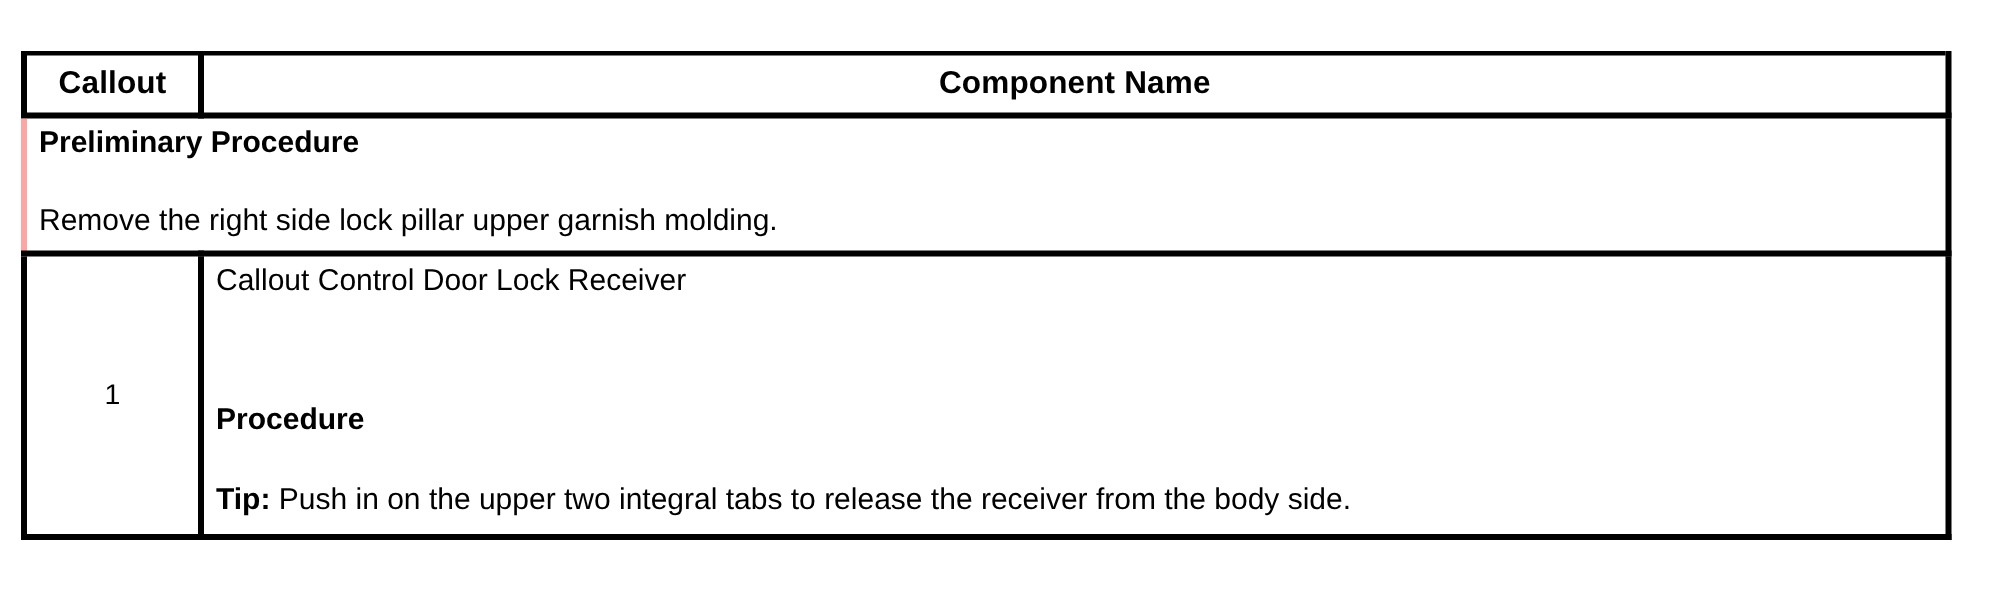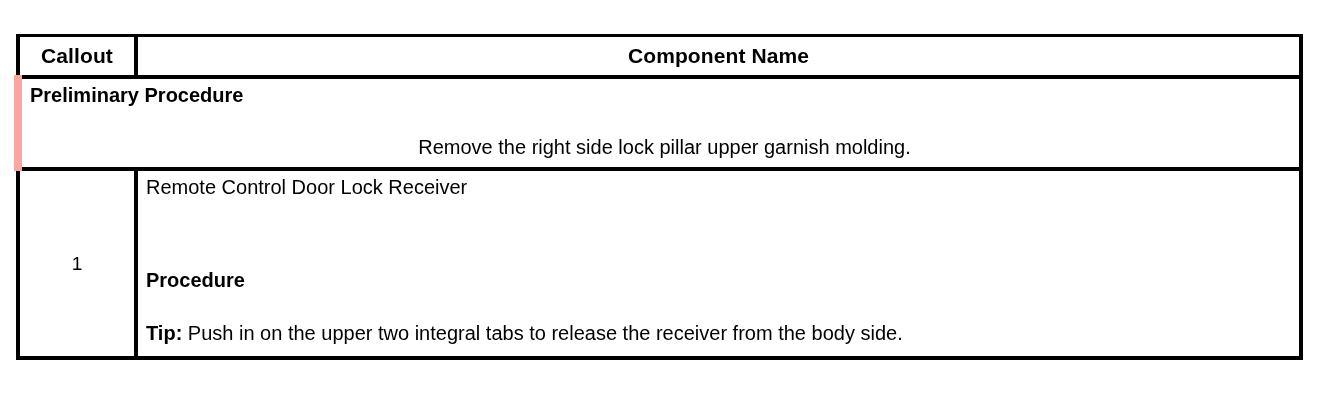--- a/index.html
+++ b/index.html
@@ -61,21 +61,21 @@
     border-left: 4px solid #000;
     border-right: 4px solid #000;
     text-align: center;
   }
   .header-row .th-name {
     border-right: 4px solid #000;
   }
 
   
   .prelim-row td {
-    border-left: 8px solid #fca5a5;
+    border-left: 4px solid #fca5a5;
     border-right: 4px solid #000;
     border-bottom: 4px solid #000;
     padding: 6px 0 10px 8px;
   }
   .prelim-block {
     font-size: 20px;
     line-height: 1.0;
   }
   .prelim-title {
     font-weight: bold;
@@ -84,21 +84,20 @@
     padding-bottom: 2px;
   }
   .prelim-spacer {
     display: block;
     height: 30px;
   }
   .prelim-text {
     font-weight: normal;
     font-size: 20px;
     display: block;
-    text-align: center;
   }
 
   
   .detail-row td {
     border-bottom: 4px solid #000;
   }
   .detail-row .td-callout {
     border-left: 4px solid #000;
     border-right: 4px solid #000;
     text-align: center;
@@ -156,21 +155,21 @@
             <span class="prelim-title">Preliminary Procedure</span>
             <span class="prelim-spacer"></span>
             <span class="prelim-text">Remove the right side lock pillar upper garnish molding.</span>
           </div>
         </td>
       </tr>
 
       <tr class="detail-row">
         <td class="td-callout">1</td>
         <td class="td-name">
-          <span class="detail-line">Remote Control Door Lock Receiver</span>
+          <span class="detail-line">Callout Control Door Lock Receiver</span>
           <span class="detail-spacer"></span>
           <span class="detail-line bold">Procedure</span>
           <span class="detail-spacer"></span>
           <span class="detail-line"><span class="tip-label">Tip:</span><span class="tip-body"> Push in on the upper two integral tabs to release the receiver from the body side.</span></span>
         </td>
       </tr>
     </tbody>
   </table>
 
 </div>

